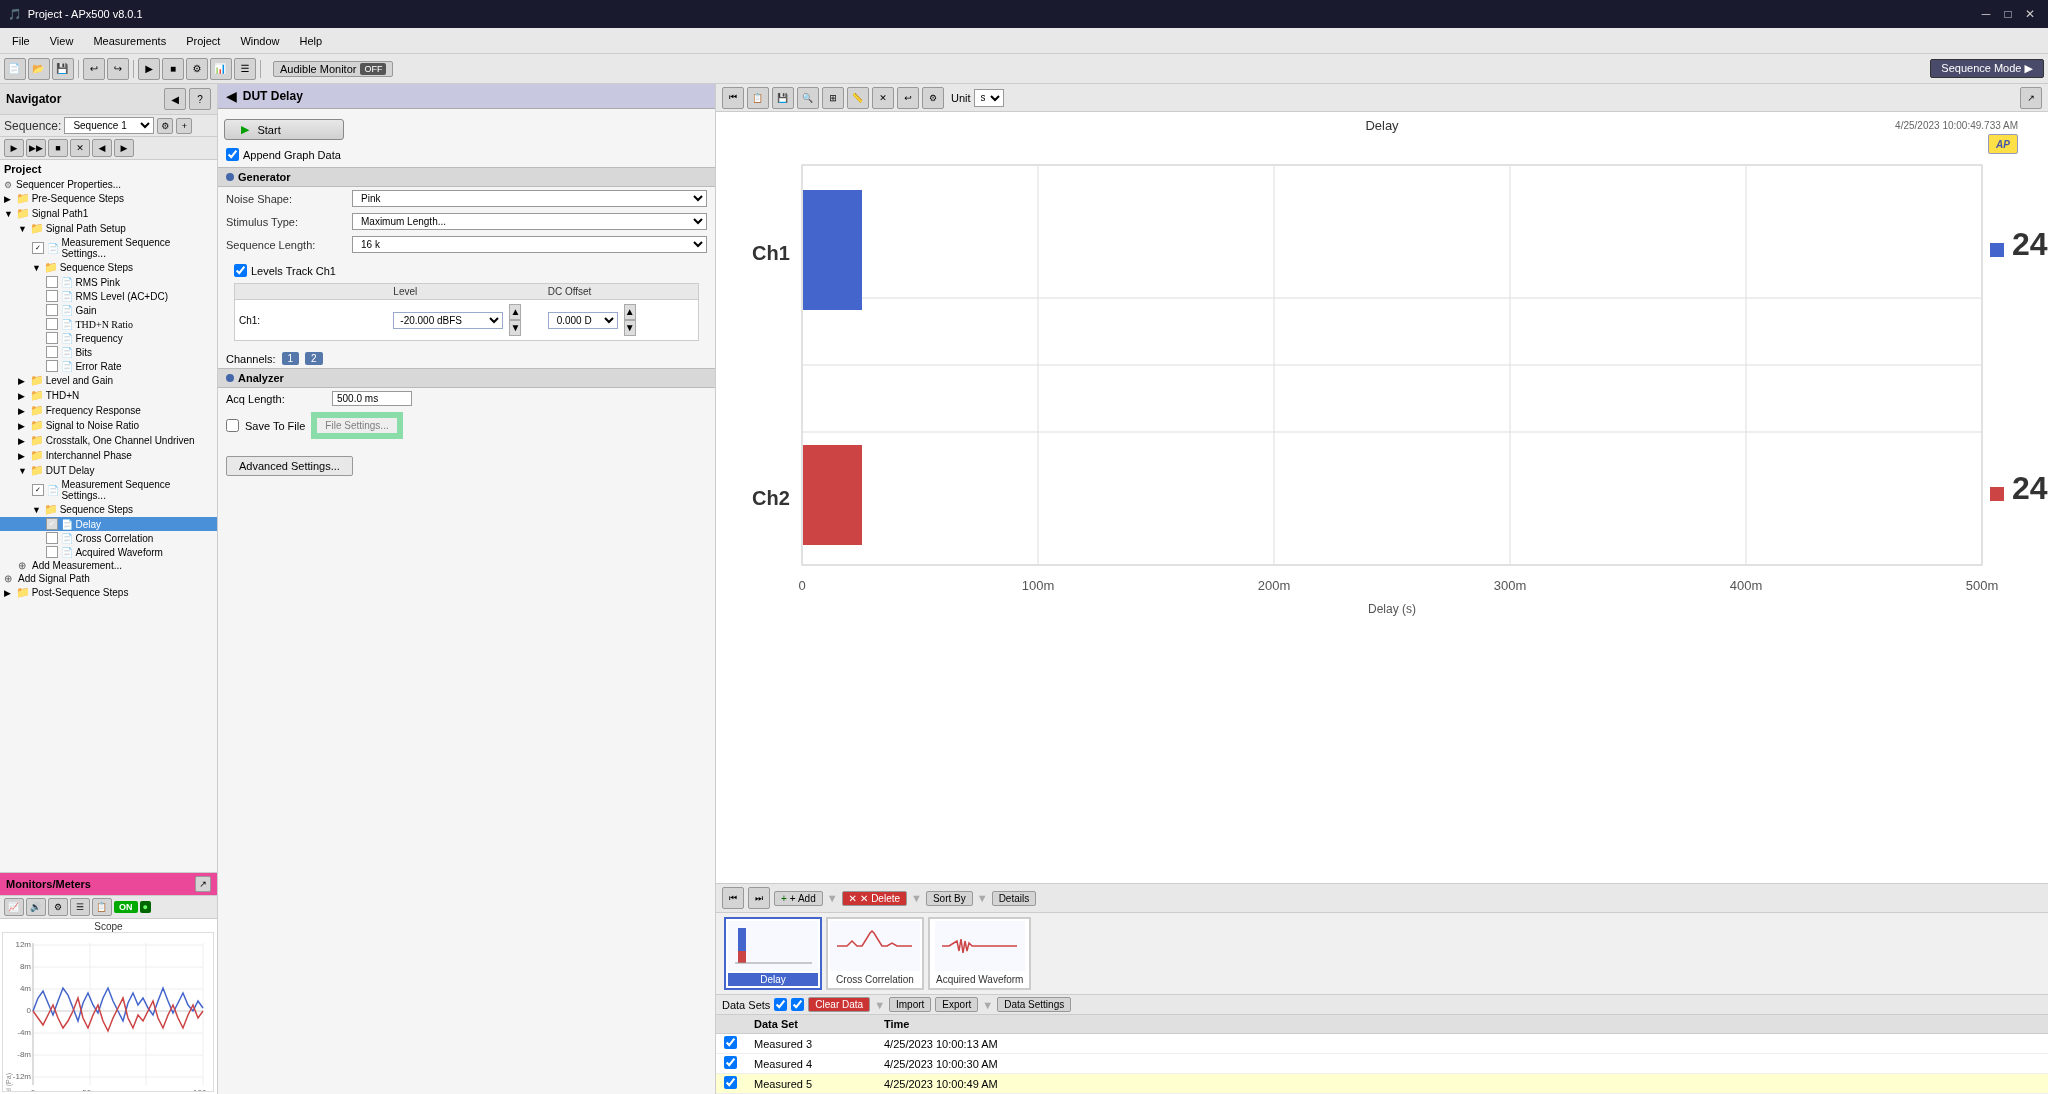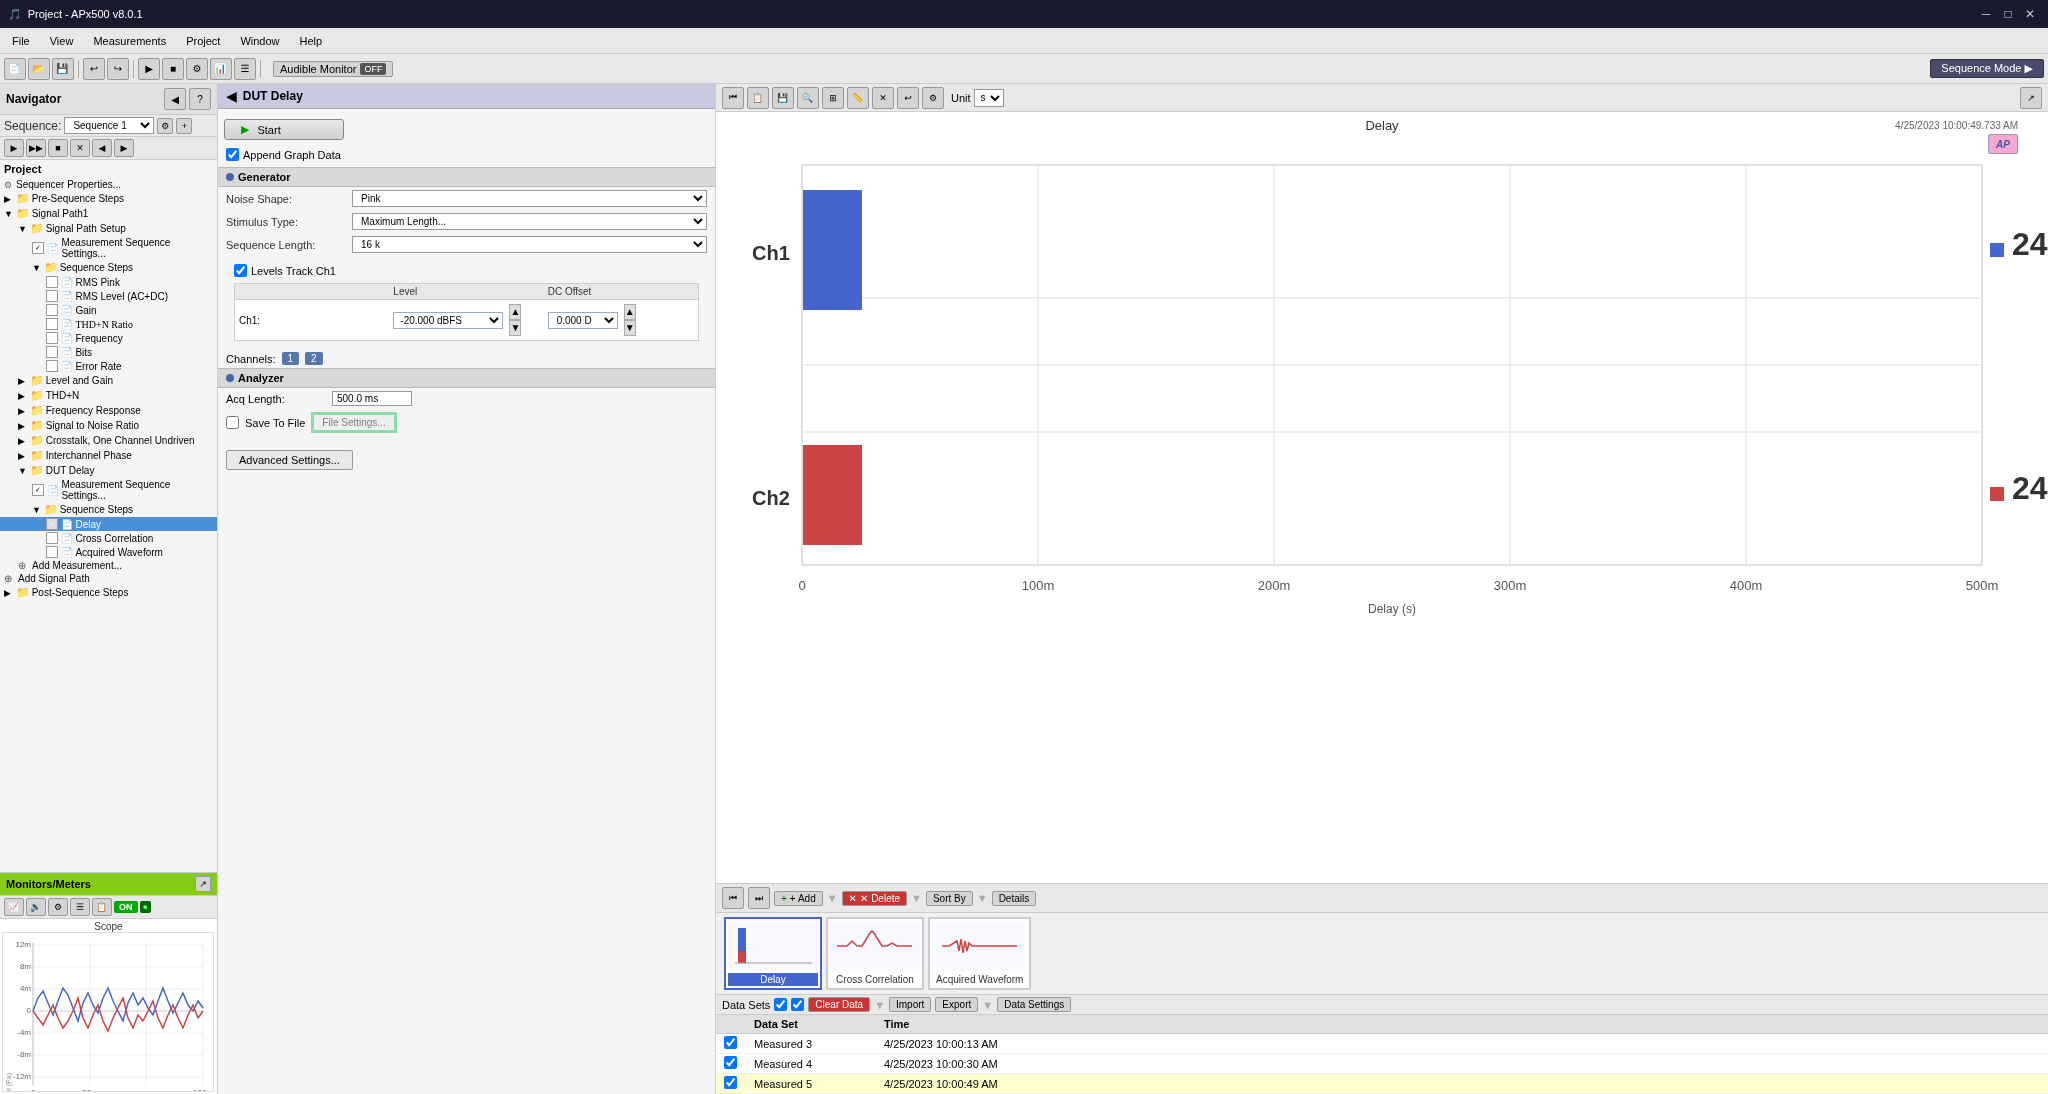--- a/index.html
+++ b/index.html
@@ -36,21 +36,21 @@
     .nav-toolbar { display: flex; align-items: center; gap: 2px; padding: 2px 4px; background: #e8e8e8; border-bottom: 1px solid #ccc; }
     .nav-btn { width: 20px; height: 18px; background: #d4d4d4; border: 1px solid #999; border-radius: 2px; cursor: pointer; display: flex; align-items: center; justify-content: center; font-size: 9px; }
     .project-label { font-weight: bold; font-size: 11px; padding: 3px 4px; }
     
     
     .tree { overflow-y: auto; overflow-x: hidden; flex: 1; }
     .checkbox { width: 12px; height: 12px; border: 1px solid #999; background: #fff; margin-right: 2px; display: inline-flex; align-items: center; justify-content: center; font-size: 8px; flex-shrink: 0; }
     
     
     .monitors-panel { border-top: 1px solid #ccc; }
-    .monitors-header { background: #84cc16; padding: 3px 6px; display: flex; align-items: center; justify-content: space-between; border-bottom: 1px solid #ccc; }
+    .monitors-header { background: #ec4899; padding: 3px 6px; display: flex; align-items: center; justify-content: space-between; border-bottom: 1px solid #ccc; }
     .monitors-title { font-weight: bold; font-size: 11px; }
     .monitors-toolbar { display: flex; align-items: center; gap: 2px; padding: 2px 4px; background: #e8e8e8; border-bottom: 1px solid #ccc; }
     .on-badge { background: #00aa00; color: #fff; font-size: 9px; padding: 1px 5px; border-radius: 2px; font-weight: bold; }
     .scope-container { padding: 2px; background: #fff; }
     .scope-title { text-align: center; font-size: 10px; color: #333; }
     
     
     .middle-panel { width: 498px; display: flex; flex-direction: column; background: #f5f5f5; border-right: 1px solid #ccc; }
     .panel-header { background: #c8c8e0; padding: 4px 8px; display: flex; align-items: center; gap: 6px; border-bottom: 1px solid #aaa; }
     .panel-title { font-weight: bold; font-size: 12px; }
@@ -67,21 +67,21 @@
     .level-row { display: flex; align-items: center; }
     .level-row div { flex: 1; padding: 2px 4px; font-size: 10px; }
     .stepper { display: flex; flex-direction: column; }
     .stepper-btn { width: 12px; height: 8px; background: #ddd; border: 1px solid #aaa; cursor: pointer; display: flex; align-items: center; justify-content: center; font-size: 7px; line-height: 1; }
     .channels-row { display: flex; align-items: center; padding: 3px 8px; gap: 6px; font-size: 11px; }
     .ch-badge { background: #5577aa; color: #fff; padding: 1px 6px; border-radius: 2px; font-size: 10px; cursor: pointer; }
     .acq-row { display: flex; align-items: center; padding: 3px 8px; gap: 6px; font-size: 11px; }
     .acq-label { width: 100px; }
     .acq-input { background: #fff; border: 1px solid #999; padding: 1px 4px; font-size: 10px; width: 80px; }
     .save-row { display: flex; align-items: center; padding: 3px 8px; gap: 6px; font-size: 11px; }
-    .file-settings-btn { background: #e8e8e8; border: 3px solid #22c55e; padding: 2px 8px; font-size: 10px; cursor: pointer; }
+    .file-settings-btn { background: #e8e8e8; border: 6px solid #22c55e; padding: 2px 8px; font-size: 10px; cursor: pointer; }
     .advanced-btn { margin: 6px 8px; background: #e8e8e8; border: 1px solid #999; padding: 3px 12px; font-size: 11px; cursor: pointer; border-radius: 2px; }
     .tracks-check { display: flex; align-items: center; gap: 4px; padding: 2px 8px; font-size: 11px; margin: 2px 0; }
     
     
     .right-panel { flex: 1; display: flex; flex-direction: column; background: #fff; }
     .chart-toolbar { background: #e8e8e8; height: 28px; display: flex; align-items: center; padding: 0 6px; border-bottom: 1px solid #ccc; gap: 3px; }
     .chart-area { flex: 1; position: relative; background: #fff; overflow: hidden; }
     .delay-title { text-align: center; font-size: 12px; color: #333; padding: 4px 0 2px; }
     .timestamp { position: absolute; top: 30px; right: 20px; font-size: 10px; color: #666; }
     .ap-logo { position: absolute; top: 40px; right: 60px; width: 30px; height: 20px; background: #e8e8f8; border: 1px solid #9999bb; display: flex; align-items: center; justify-content: center; font-size: 9px; font-weight: bold; color: #5555aa; }
@@ -542,21 +542,21 @@
         <option>s</option>
         <option>ms</option>
       </select>
       <div style="flex:1;"></div>
       <div class="tb-btn" style="font-size:9px;">↗</div>
     </div>
 
     <div class="chart-area" style="flex:1;position:relative;overflow:hidden;">
       <div class="delay-title" style="text-align:center;font-size:13px;padding:6px 0 2px;color:#333;">Delay</div>
       <div class="timestamp" style="position:absolute;top:8px;right:30px;font-size:10px;color:#666;">4/25/2023 10:00:49.733 AM</div>
-      <div class="ap-logo" style="position:absolute;top:22px;right:30px;background:#f9a8d4;border:1px solid #9999bb;padding:1px 5px;border-radius:2px;">
+      <div class="ap-logo" style="position:absolute;top:22px;right:30px;background:#fde047;border:1px solid #9999bb;padding:1px 5px;border-radius:2px;">
         <span style="font-size:10px;font-weight:bold;color:#4455aa;font-style:italic;">AP</span>
       </div>
 
       <svg width="100%" height="480" style="display:block;overflow:visible;" viewBox="0 0 1320 480">
 
         <rect x="80" y="30" width="1180" height="400" fill="white" stroke="#ccc" stroke-width="1"></rect>
 
         <line x1="80" y1="30" x2="80" y2="430" stroke="#ddd" stroke-width="1"></line>
         <line x1="316" y1="30" x2="316" y2="430" stroke="#ddd" stroke-width="1"></line>
         <line x1="552" y1="30" x2="552" y2="430" stroke="#ddd" stroke-width="1"></line>

